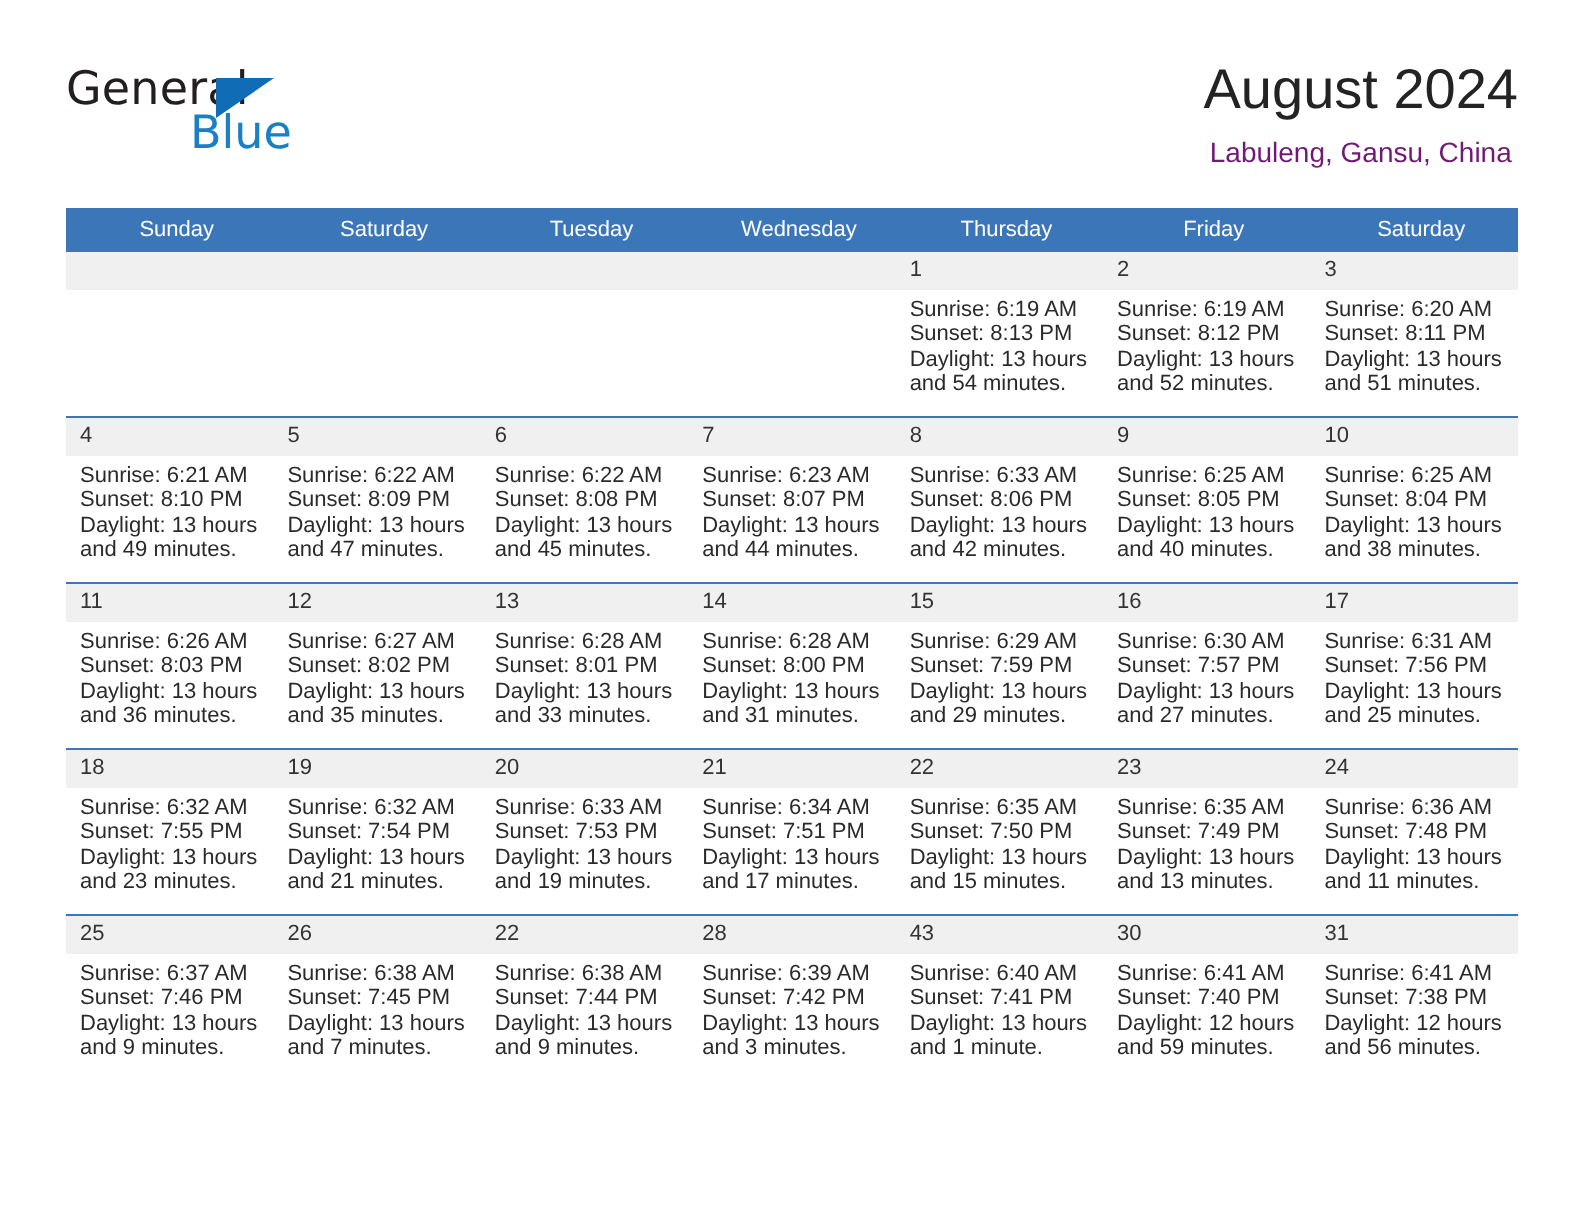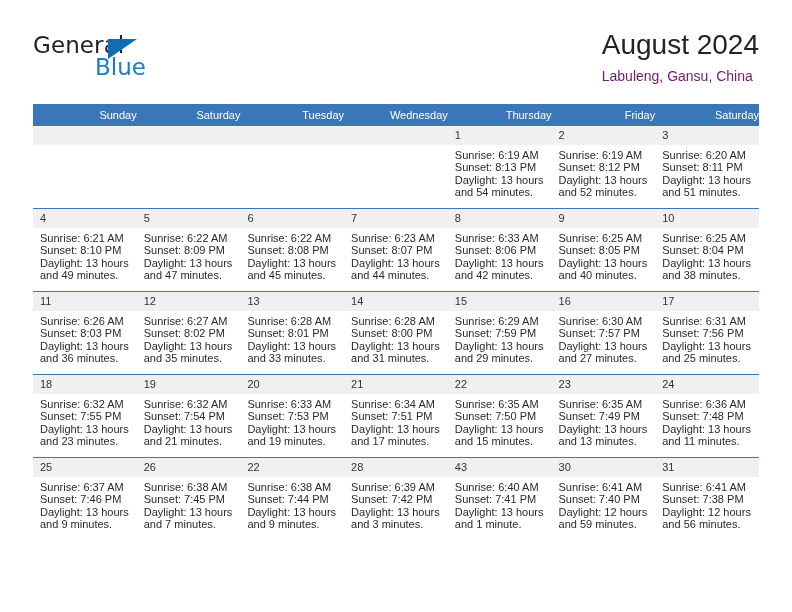--- a/index.html
+++ b/index.html
@@ -59,21 +59,21 @@
     top: 22px;
     font-size: 23px;
     color: #1b7fc4;
     font-family: "DejaVu Sans", sans-serif;
   }
 
   .title-block {
     position: absolute;
     right: 0;
     top: 0;
-    text-align: left;
+    text-align: center;
   }
   .cal-title {
     font-size: 28px;
     color: #232323;
     line-height: 34px;
     white-space: nowrap;
   }
   .cal-subtitle {
     font-size: 14px;
     color: #701a75;
@@ -89,21 +89,21 @@
     top: 104px;
     width: 726px;
     border-collapse: collapse;
     table-layout: fixed;
   }
   .calendar th {
     background: #3b76b8;
     color: #ffffff;
     font-size: 11px;
     font-weight: normal;
-    text-align: right;
+    text-align: center;
     padding: 5px 0 5px 7px;
     height: 11px;
     border: none;
   }
   .calendar td {
     width: 103.7px;
     height: 82px;
     vertical-align: top;
     padding: 0;
     border: none;

